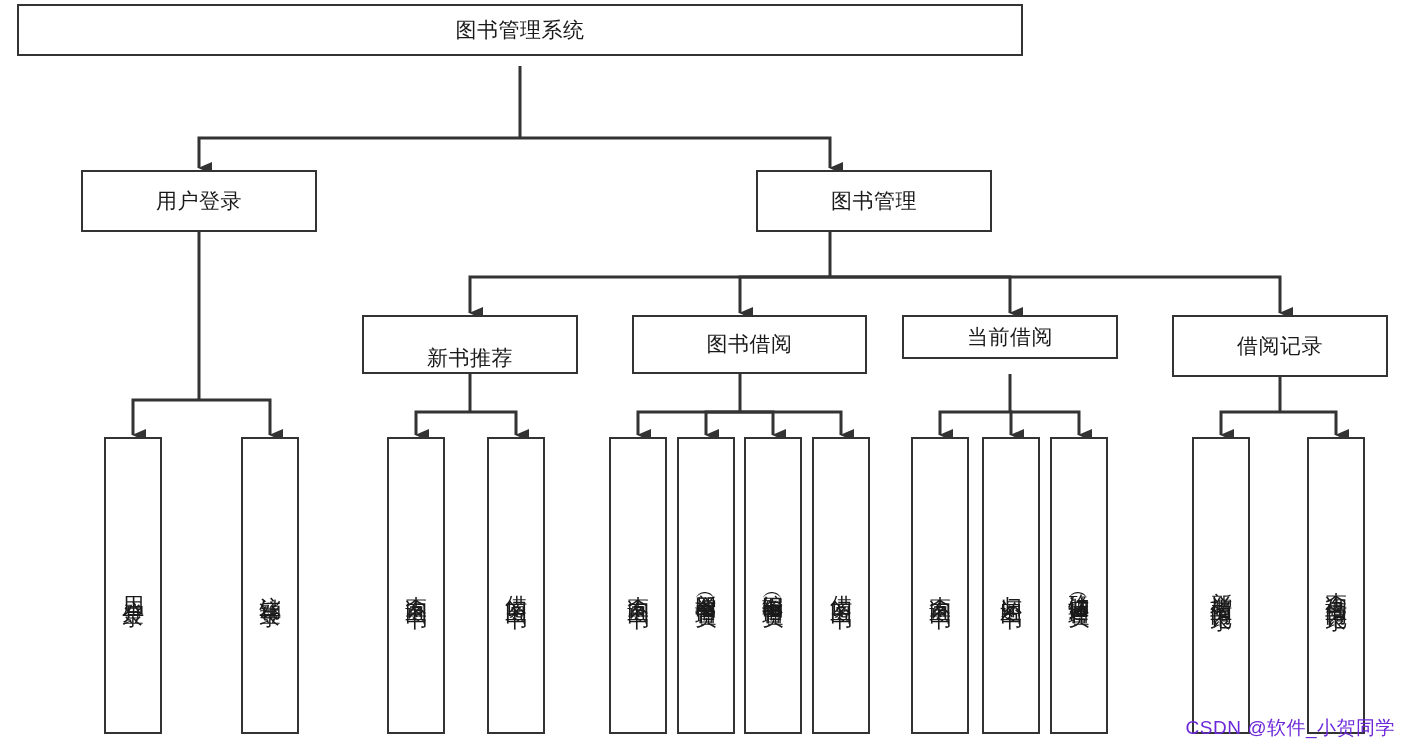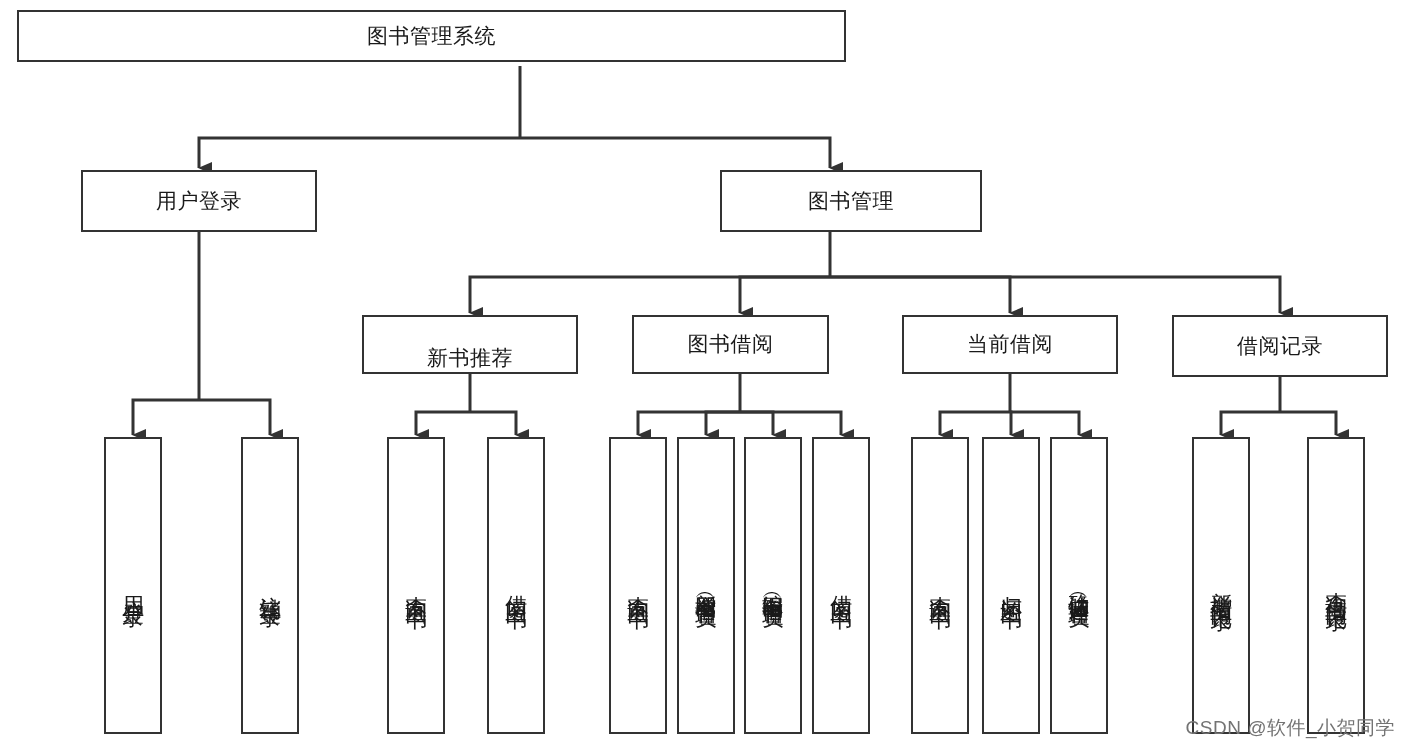--- a/index.html
+++ b/index.html
@@ -59,21 +59,21 @@
   }
   .node.vert.tight .lbl {
     font-size: 21px;
     letter-spacing: 2px;
   }
   #watermark {
     position: absolute;
     right: 10px;
     bottom: 6px;
     font-size: 19px;
-    color: #737373;
+    color: #6d28d9;
     white-space: nowrap;
     letter-spacing: 0.5px;
     margin-left: 8px;
   }
 </style>
 </head>
 <body>
 
 <div id="canvas">
 
@@ -107,36 +107,36 @@
         <path d="M1010,412 L940,412 L940,435" marker-end="url(#arrow)"></path>
         <path d="M1010,412 L1011,412 L1011,435" marker-end="url(#arrow)"></path>
         <path d="M1010,412 L1079,412 L1079,435" marker-end="url(#arrow)"></path>
         <path d="M1280,374 L1280,412"></path>
         <path d="M1280,412 L1221,412 L1221,435" marker-end="url(#arrow)"></path>
         <path d="M1280,412 L1336,412 L1336,435" marker-end="url(#arrow)"></path>
       </g>
   </svg>
 
   <div id="nodes">
-      <div class="node horiz" style="left: 17px; top: 10px; width: 829px; height: 52px;">
+      <div class="node horiz" style="left: 17px; top: 4px; width: 1006px; height: 52px;">
         <span class="lbl">图书管理系统</span>
       </div>
       <div class="node horiz" style="left: 81px; top: 170px; width: 236px; height: 62px;">
         <span class="lbl">用户登录</span>
       </div>
-      <div class="node horiz" style="left: 720px; top: 170px; width: 262px; height: 62px;">
+      <div class="node horiz" style="left: 756px; top: 170px; width: 236px; height: 62px;">
         <span class="lbl">图书管理</span>
       </div>
       <div class="node horiz" style="left: 362px; top: 315px; width: 216px; height: 59px; align-items: flex-end;">
         <span class="lbl">新书推荐</span>
       </div>
-      <div class="node horiz" style="left: 632px; top: 315px; width: 197px; height: 59px;">
+      <div class="node horiz" style="left: 632px; top: 315px; width: 235px; height: 59px;">
         <span class="lbl">图书借阅</span>
       </div>
-      <div class="node horiz" style="left: 902px; top: 315px; width: 216px; height: 59px;">
+      <div class="node horiz" style="left: 902px; top: 315px; width: 216px; height: 44px;">
         <span class="lbl">当前借阅</span>
       </div>
       <div class="node horiz" style="left: 1172px; top: 315px; width: 216px; height: 62px;">
         <span class="lbl">借阅记录</span>
       </div>
       <div class="node vert" style="left: 104px; top: 437px; width: 58px; height: 297px;">
         <span class="lbl">用户登录</span>
       </div>
       <div class="node vert" style="left: 241px; top: 437px; width: 58px; height: 297px;">
         <span class="lbl">注销登录</span>

